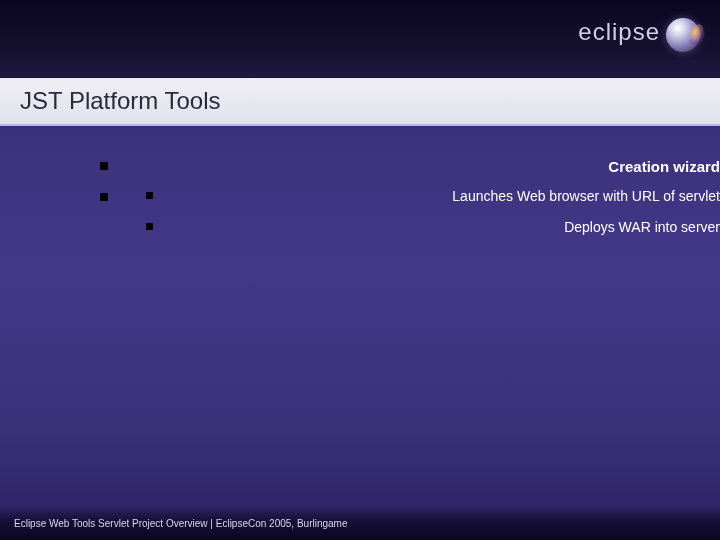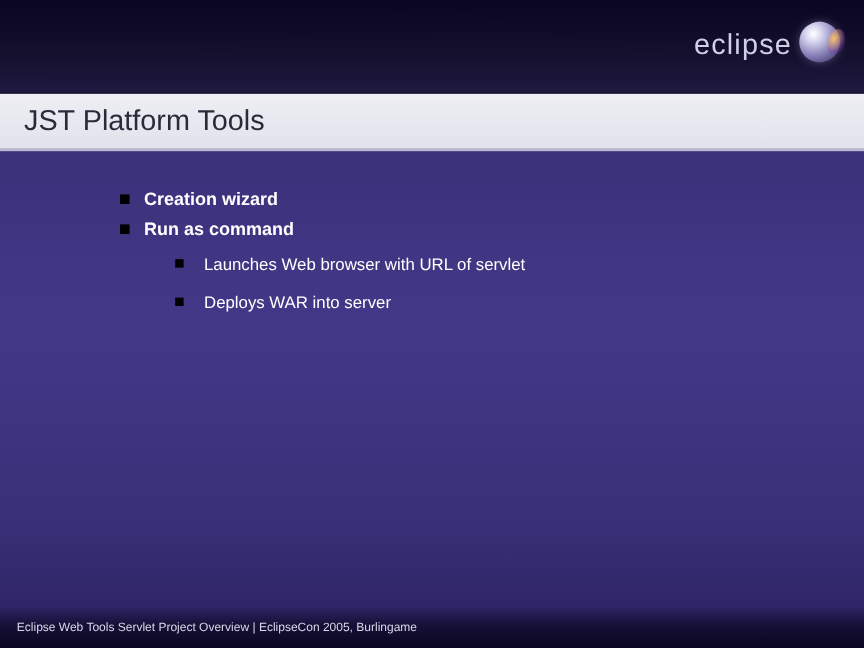--- a/index.html
+++ b/index.html
@@ -14,21 +14,21 @@
     height: 78px;
     background: linear-gradient(180deg, #0a0520 0%, #15102e 60%, #1f1840 100%);
     position: relative;
     border-bottom: 1px solid rgba(255,255,255,0.05);
   }
   .logo {
     position: absolute;
     right: 20px;
     top: 18px;
     display: flex;
-    align-items: flex-end;
+    align-items: flex-start;
     gap: 6px;
   }
   .logo-text {
     font-size: 24px;
     color: #cfcfe8;
     letter-spacing: 1px;
     font-weight: 300;
   }
   .logo-orb {
     width: 34px;
@@ -58,20 +58,21 @@
     border-bottom: 2px solid #b8b8d0;
   }
   .title-band h1 {
     color: #2a2a3a;
     font-size: 24px;
     font-weight: 400;
   }
   .content {
     padding: 30px 0 0 100px;
     color: #ffffff;
+    text-align: right;
   }
   ul.top {
     list-style: none;
   }
   ul.top > li {
     position: relative;
     padding-left: 20px;
     font-size: 15px;
     font-weight: bold;
     line-height: 1.5;
@@ -137,21 +138,20 @@
 <div class="title-band">
   <h1>JST Platform Tools</h1>
 </div>
 
 <div class="content">
   <ul class="top">
     <li>
       <span>Creation wizard</span>
     </li>
     <li>
-      <span>Run as command</span>
       <ul class="sub">
         <li>
           <span>Launches Web browser with URL of servlet</span>
         </li>
         <li>
           <span>Deploys WAR into server</span>
         </li>
       </ul>
     </li>
   </ul>

